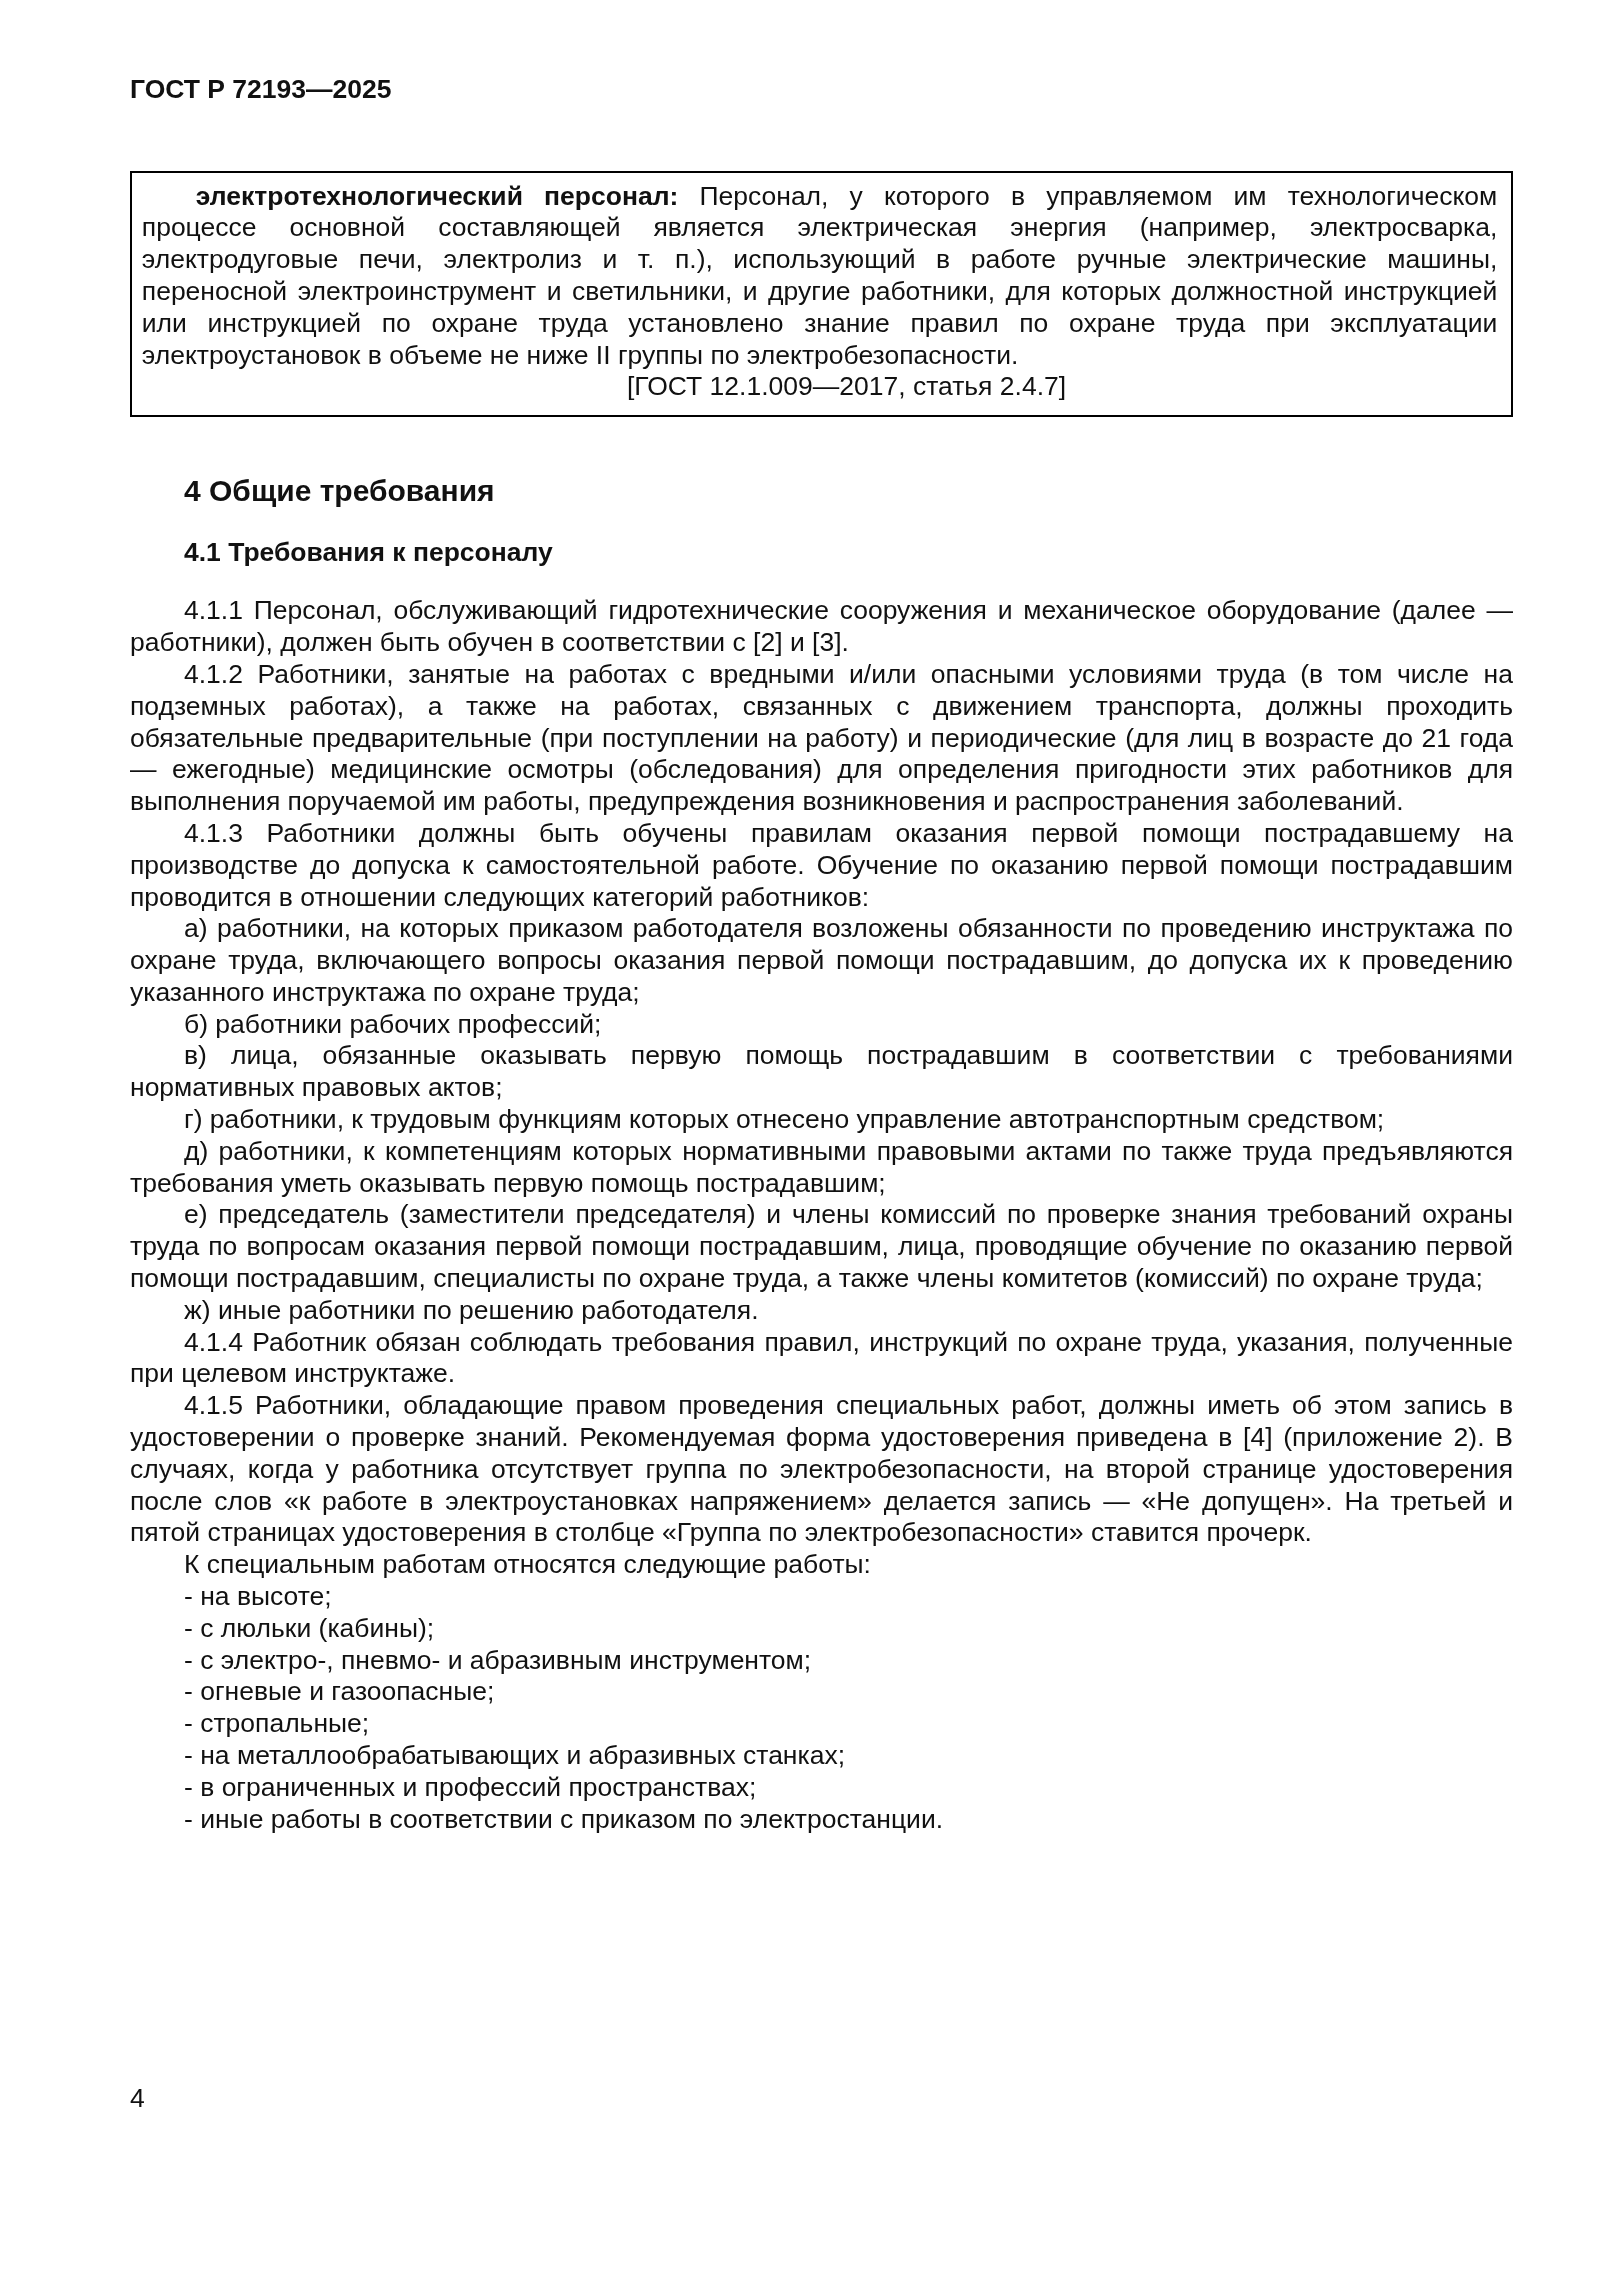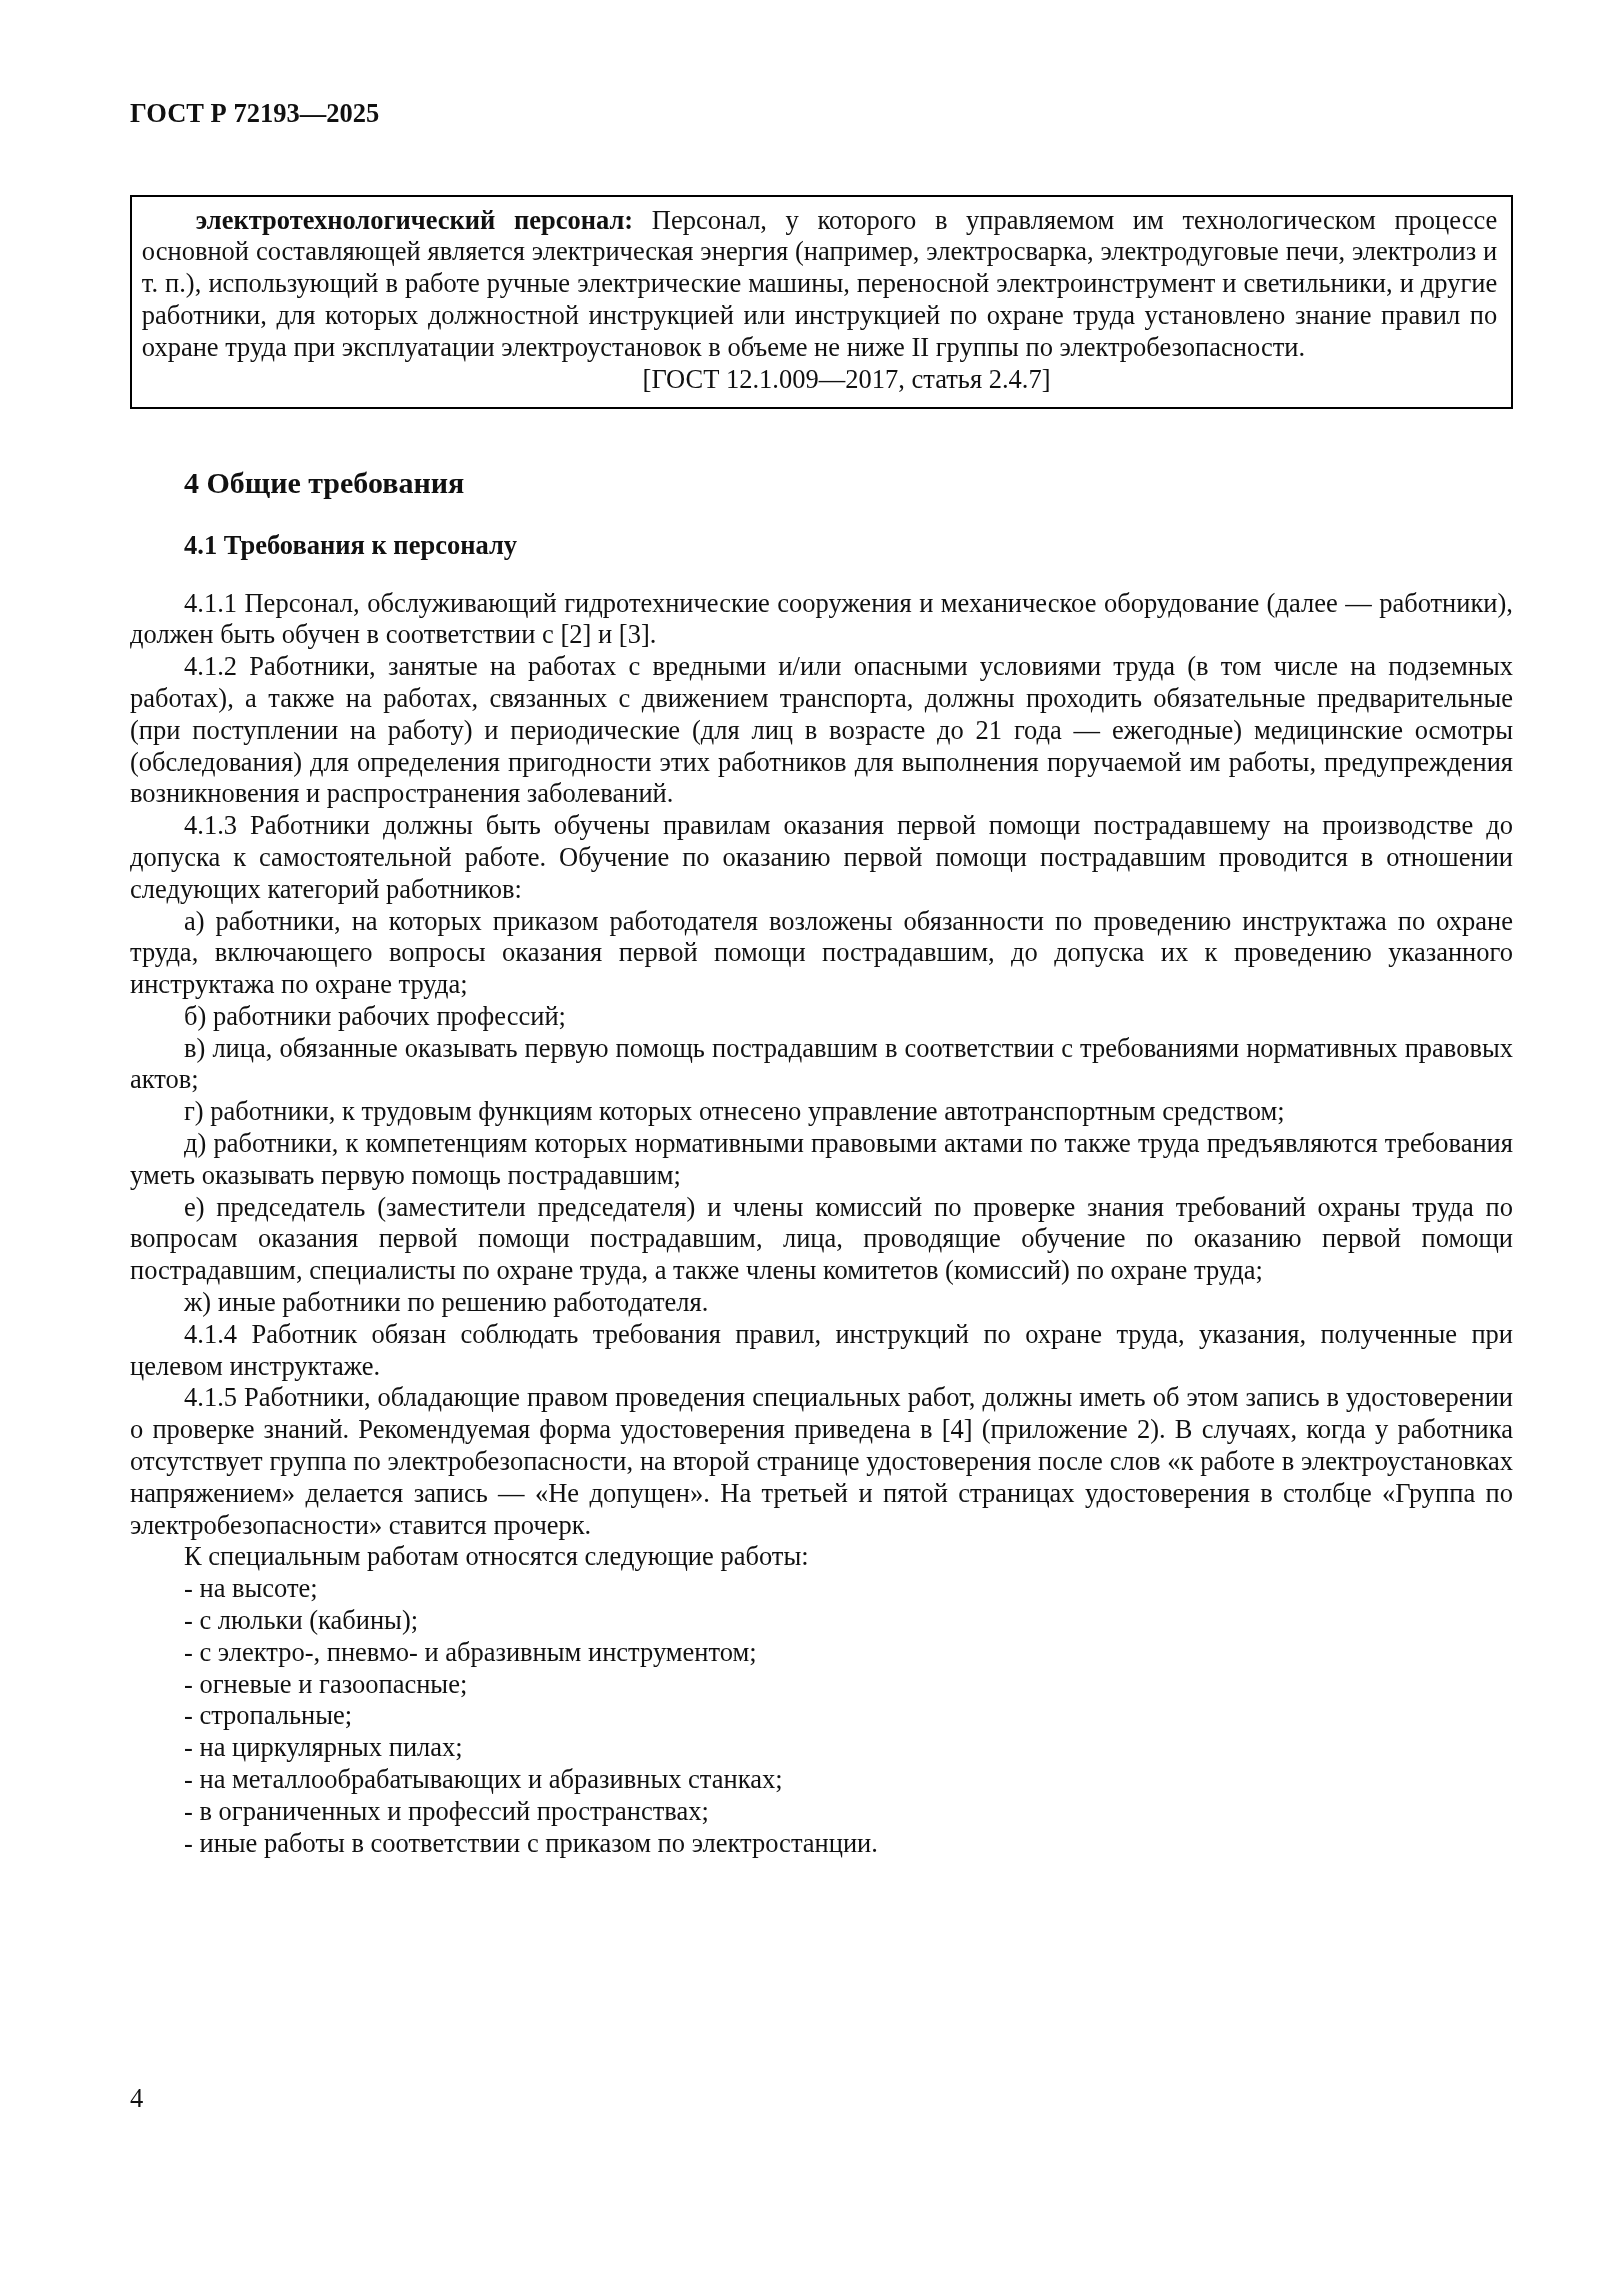--- a/index.html
+++ b/index.html
@@ -6,22 +6,22 @@
     margin: 0;
     padding: 0;
     background: #ffffff;
   }
   .page {
     position: relative;
     width: 1621px;
     height: 2293px;
     box-sizing: border-box;
     background: #ffffff;
-    padding: 98px 108px 0 130px;
-    font-family: Liberation Serif, serif;
+    padding: 74px 108px 0 130px;
+    font-family: Liberation Sans, sans-serif;
     font-size: 26.5px;
     line-height: 1.2;
     color: #111111;
   }
   .doc-header {
     font-weight: bold;
     margin: 0 0 65px 0;
   }
   .clause-number {
     text-indent: 54px;
@@ -99,21 +99,20 @@
     <p>4.1.4 Работник обязан соблюдать требования правил, инструкций по охране труда, указания, полученные при целевом инструктаже.</p>
     <p>4.1.5 Работники, обладающие правом проведения специальных работ, должны иметь об этом запись в удостоверении о проверке знаний. Рекомендуемая форма удостоверения приведена в [4] (приложение 2). В случаях, когда у работника отсутствует группа по электробезопасности, на второй странице удостоверения после слов «к работе в электроустановках напряжением» делается запись — «Не допущен». На третьей и пятой страницах удостоверения в столбце «Группа по электробезопасности» ставится прочерк.</p>
 
     <p>К специальным работам относятся следующие работы:</p>
 
     <p>- на высоте;</p>
     <p>- с люльки (кабины);</p>
     <p>- с электро-, пневмо- и абразивным инструментом;</p>
     <p>- огневые и газоопасные;</p>
     <p>- стропальные;</p>
-    <p>- на циркулярных пилах;</p>
     <p>- на металлообрабатывающих и абразивных станках;</p>
     <p>- в ограниченных и профессий пространствах;</p>
     <p>- иные работы в соответствии с приказом по электростанции.</p>
   </div>
 
   <div class="page-number">4</div>
 
 </div>
 
 

